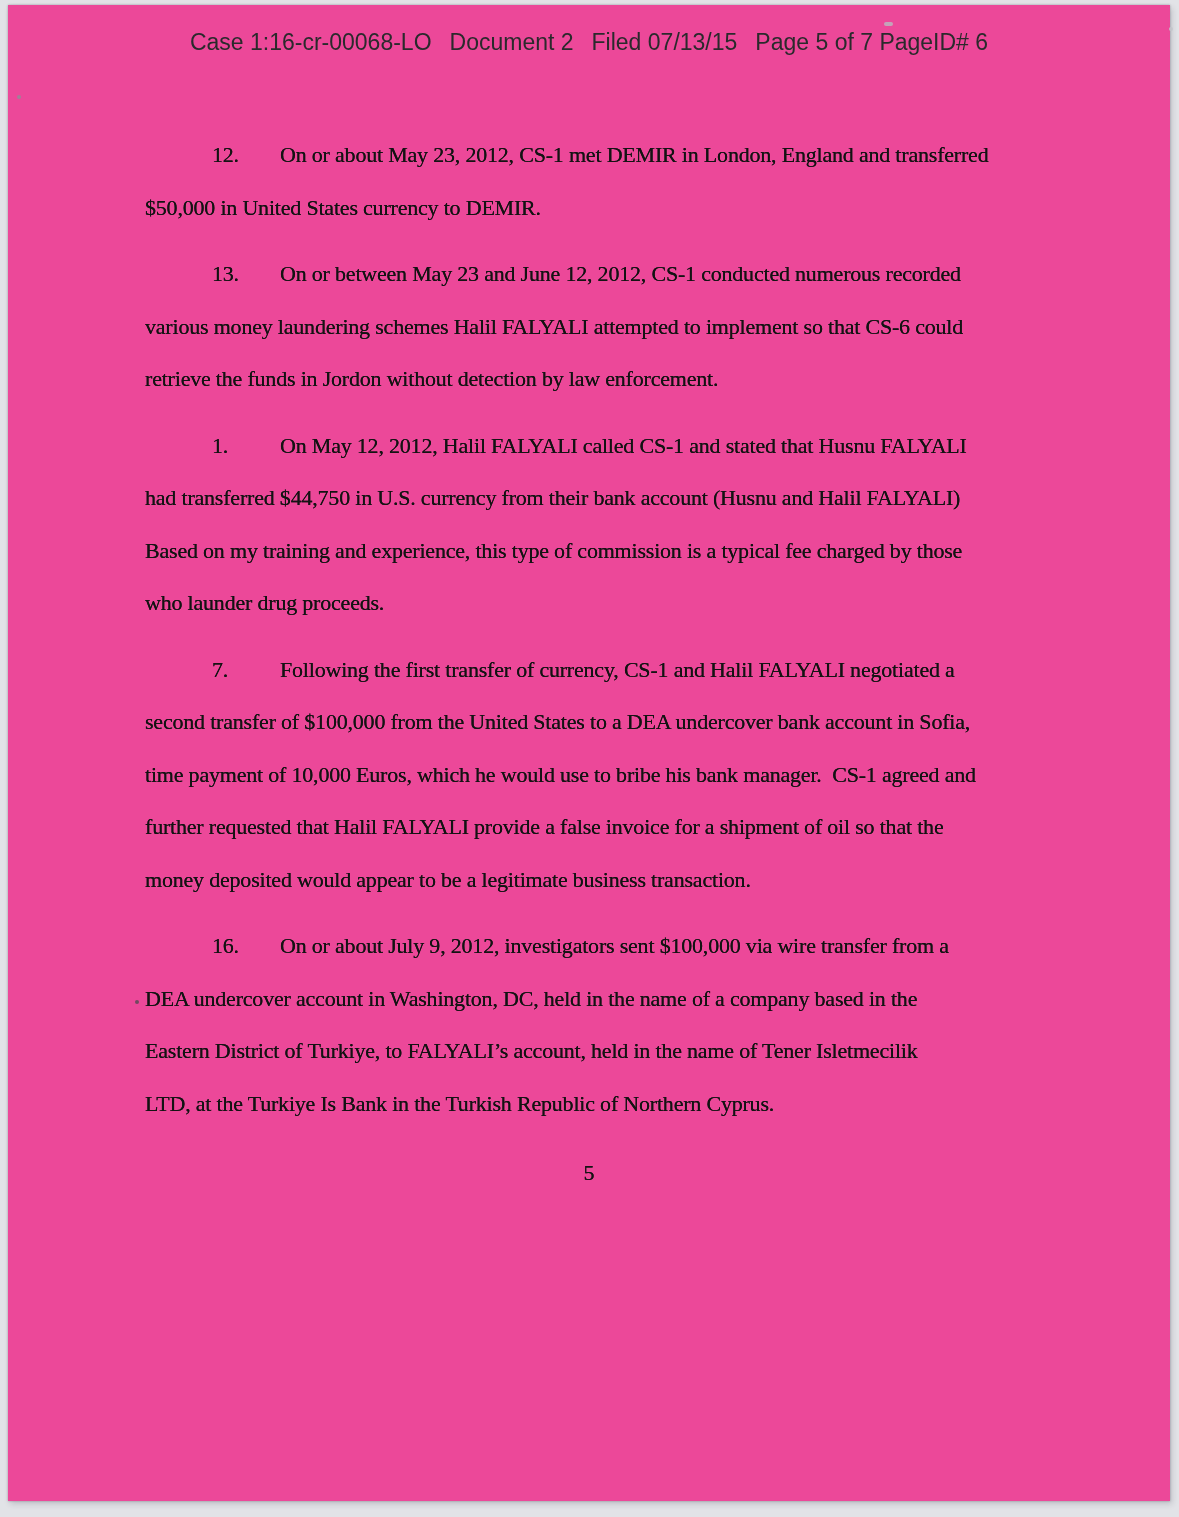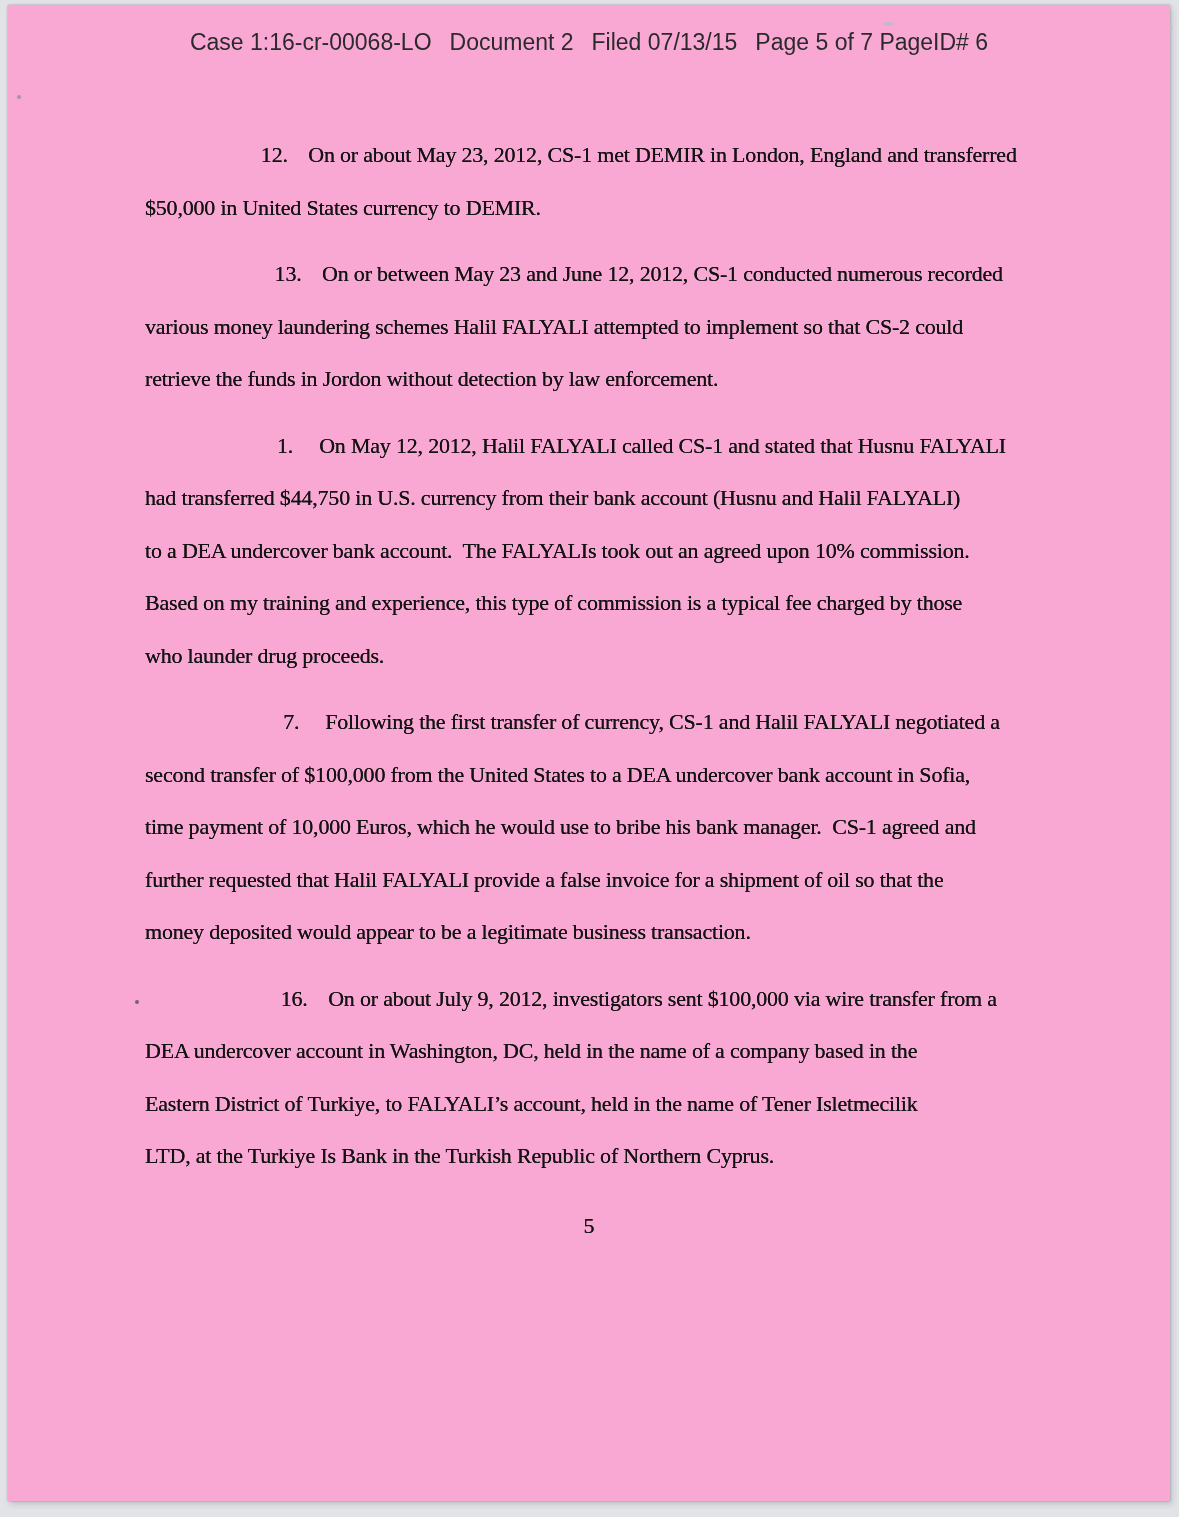--- a/index.html
+++ b/index.html
@@ -3,21 +3,21 @@
 <meta charset="utf-8">
 <style>
   html,body{margin:0;padding:0;}
   body{
     width:1179px;height:1517px;position:relative;overflow:hidden;
     background:#e2e3e7;
     font-family:"Liberation Serif", serif;
   }
   .scan-page{
     position:absolute;left:8px;top:5px;width:1162px;height:1496px;
-    background:#f9a8d4;
+    background:#ec4899;
     box-shadow:0 0 2px rgba(40,40,55,.35), 2px 3px 6px rgba(40,40,55,.18);
   }
   .doc-header{
     margin-top:24px;
     text-align:center;
     font-family:"Liberation Sans", sans-serif;
     font-size:23px;line-height:26px;
     color:#2a2a2c;
     letter-spacing:0px;
     white-space:nowrap;
@@ -27,21 +27,21 @@
     margin:74px 0 0 137px;
     width:900px;
     font-size:22px;
     line-height:52.5px;
     letter-spacing:-0.2px;
     color:#131313;
     text-shadow:0 0 0.45px currentColor; 
   }
   .para{margin:0 0 14px 0;}
   .line{white-space:pre;}
-  .line.first{padding-left:67px;text-align:center;}
+  .line.first{padding-left:67px;}
   .pnum{display:inline-block;width:68px;}
   .doc-footer{
     margin-top:17px;
     text-align:center;
     font-size:22px;line-height:52px;
     color:#131313;
     text-shadow:0 0 0.45px currentColor;
   }
   .speckle{position:absolute;border-radius:50%;}
   .sp1{left:127px;top:995px;width:4px;height:4px;background:#4a4a4e;opacity:.75;}
@@ -60,28 +60,27 @@
 
   <div class="doc-body">
 
     <div class="para">
       <div class="line first"><span class="pnum">12.</span><span>On or about May 23, 2012, CS-1 met DEMIR in London, England and transferred</span></div>
       <div class="line">$50,000 in United States currency to DEMIR.</div>
     </div>
 
     <div class="para">
       <div class="line first"><span class="pnum">13.</span><span>On or between May 23 and June 12, 2012, CS-1 conducted numerous recorded</span></div>
-      <div class="line">various money laundering schemes Halil FALYALI attempted to implement so that CS-2 could</div>
+      <div class="line">various money laundering schemes Halil FALYALI attempted to implement so that CS-6 could</div>
       <div class="line">retrieve the funds in Jordon without detection by law enforcement.</div>
     </div>
 
     <div class="para">
       <div class="line first"><span class="pnum">1.</span><span>On May 12, 2012, Halil FALYALI called CS-1 and stated that Husnu FALYALI</span></div>
       <div class="line">had transferred $44,750 in U.S. currency from their bank account (Husnu and Halil FALYALI)</div>
-      <div class="line">to a DEA undercover bank account.  The FALYALIs took out an agreed upon 10% commission.</div>
       <div class="line">Based on my training and experience, this type of commission is a typical fee charged by those</div>
       <div class="line">who launder drug proceeds.</div>
     </div>
 
     <div class="para">
       <div class="line first"><span class="pnum">7.</span><span>Following the first transfer of currency, CS-1 and Halil FALYALI negotiated a</span></div>
       <div class="line">second transfer of $100,000 from the United States to a DEA undercover bank account in Sofia,</div>
       <div class="line">time payment of 10,000 Euros, which he would use to bribe his bank manager.  CS-1 agreed and</div>
       <div class="line">further requested that Halil FALYALI provide a false invoice for a shipment of oil so that the</div>
       <div class="line">money deposited would appear to be a legitimate business transaction.</div>

